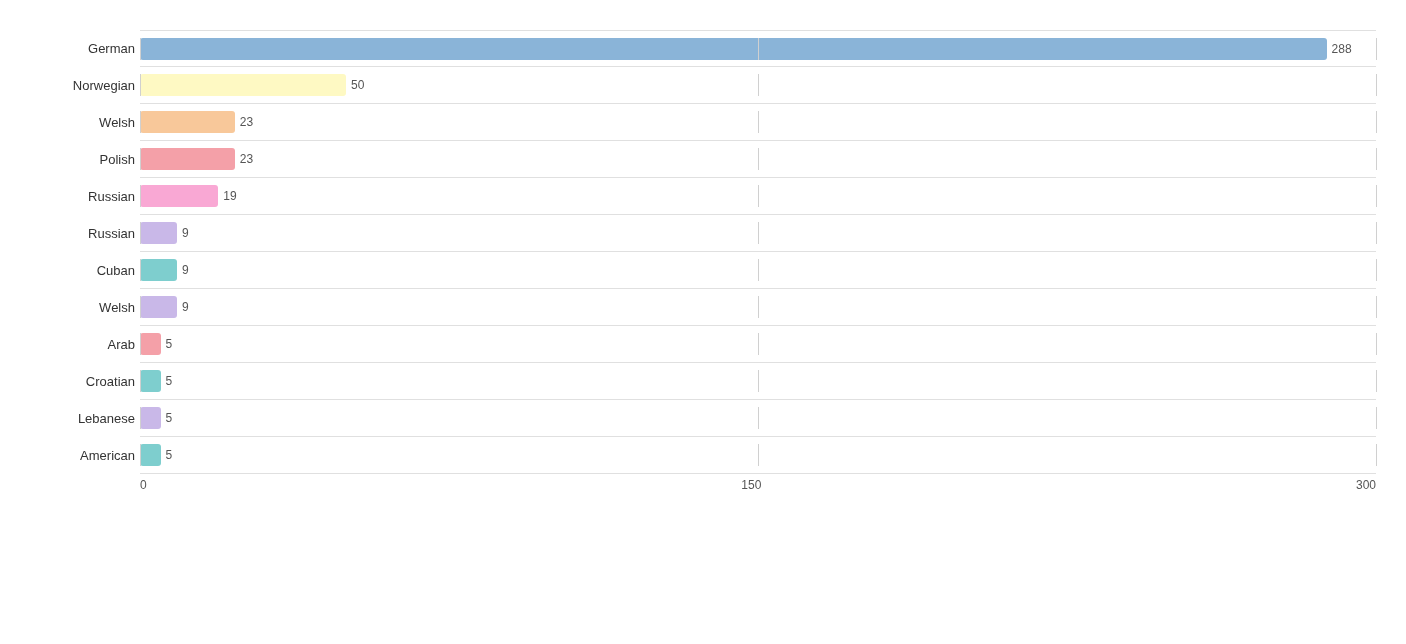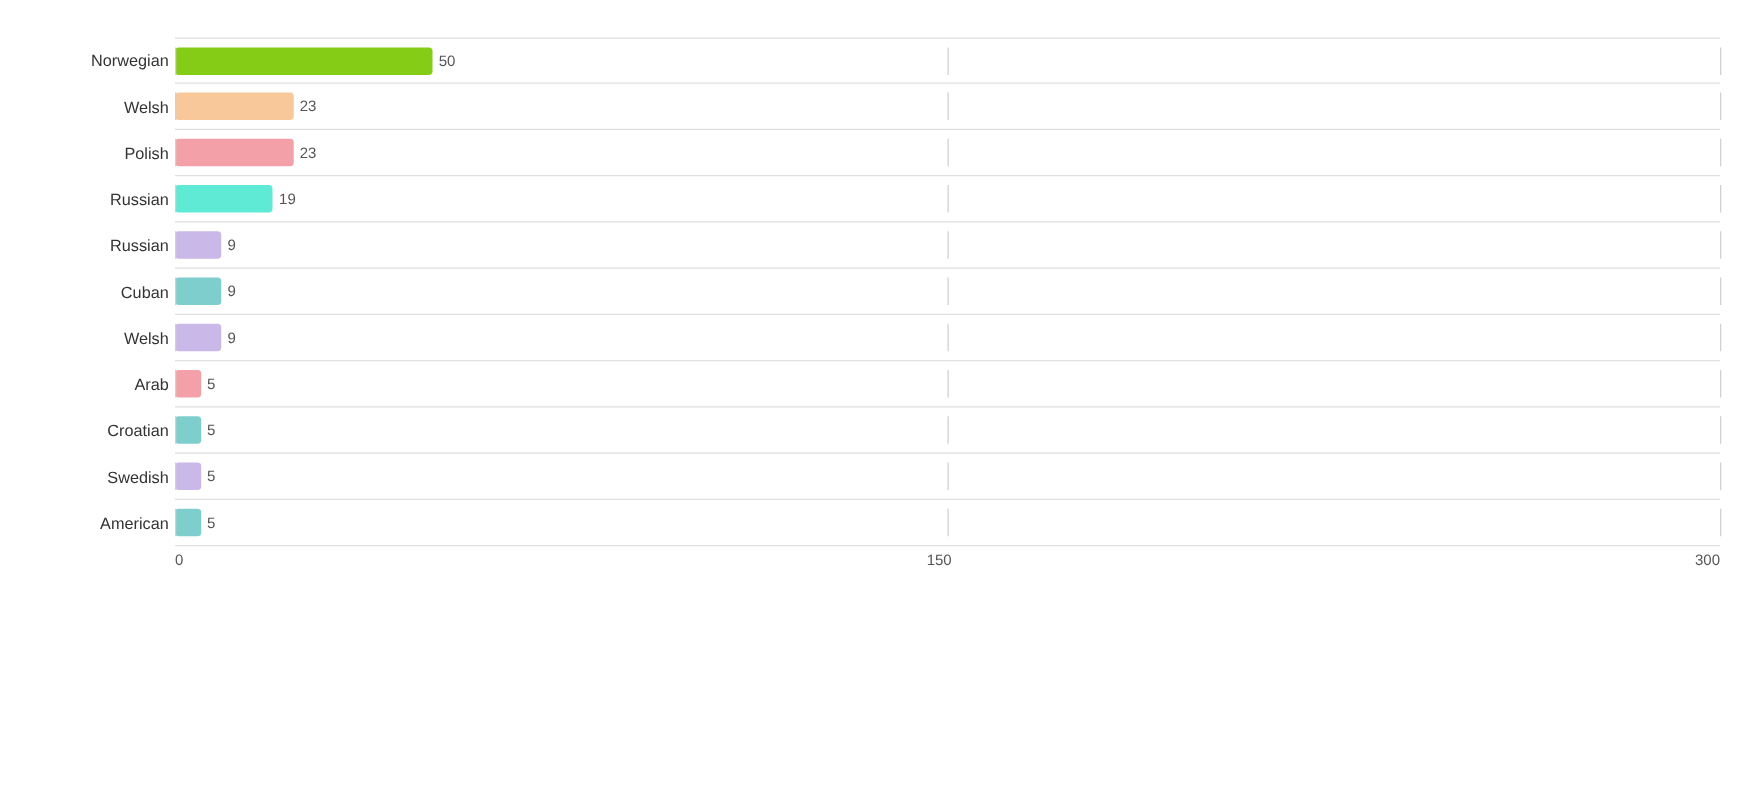--- a/index.html
+++ b/index.html
@@ -102,24 +102,35 @@
   </style>
 </head>
 <body>
 
 <div class="chart-title"></div>
 <div class="source"></div>
 
 <div class="chart-area">
   <div class="bars-container" id="bars-container">
 
+  <div class="row">
+        <span class="label">German</span>
+        <div class="bar-wrapper">
+          <div class="bar" style="width: 96%; background-color: rgb(138, 180, 216);">
+            <span class="bar-value">288</span>
+          </div>
+          <div style="position: absolute; top: 0px; bottom: 0px; left: 0%; width: 1px; background: rgb(208, 208, 208); pointer-events: none;"></div>
+          <div style="position: absolute; top: 0px; bottom: 0px; left: 50%; width: 1px; background: rgb(208, 208, 208); pointer-events: none;"></div>
+          <div style="position: absolute; top: 0px; bottom: 0px; left: 100%; width: 1px; background: rgb(208, 208, 208); pointer-events: none;"></div>
+        </div>
+      </div>
       <div class="row">
         <span class="label">Norwegian</span>
         <div class="bar-wrapper">
-          <div class="bar" style="width: 16.6667%; background-color: #84cc16;">
+          <div class="bar" style="width: 16.6667%; background-color: #fef9c3;">
             <span class="bar-value">50</span>
           </div>
           <div style="position: absolute; top: 0px; bottom: 0px; left: 0%; width: 1px; background: rgb(208, 208, 208); pointer-events: none;"></div>
           <div style="position: absolute; top: 0px; bottom: 0px; left: 50%; width: 1px; background: rgb(208, 208, 208); pointer-events: none;"></div>
           <div style="position: absolute; top: 0px; bottom: 0px; left: 100%; width: 1px; background: rgb(208, 208, 208); pointer-events: none;"></div>
         </div>
       </div>
       <div class="row">
         <span class="label">Welsh</span>
         <div class="bar-wrapper">
@@ -138,21 +149,21 @@
             <span class="bar-value">23</span>
           </div>
           <div style="position: absolute; top: 0px; bottom: 0px; left: 0%; width: 1px; background: rgb(208, 208, 208); pointer-events: none;"></div>
           <div style="position: absolute; top: 0px; bottom: 0px; left: 50%; width: 1px; background: rgb(208, 208, 208); pointer-events: none;"></div>
           <div style="position: absolute; top: 0px; bottom: 0px; left: 100%; width: 1px; background: rgb(208, 208, 208); pointer-events: none;"></div>
         </div>
       </div>
       <div class="row">
         <span class="label">Russian</span>
         <div class="bar-wrapper">
-          <div class="bar" style="width: 6.33333%; background-color: #5eead4;">
+          <div class="bar" style="width: 6.33333%; background-color: #f9a8d4;">
             <span class="bar-value">19</span>
           </div>
           <div style="position: absolute; top: 0px; bottom: 0px; left: 0%; width: 1px; background: rgb(208, 208, 208); pointer-events: none;"></div>
           <div style="position: absolute; top: 0px; bottom: 0px; left: 50%; width: 1px; background: rgb(208, 208, 208); pointer-events: none;"></div>
           <div style="position: absolute; top: 0px; bottom: 0px; left: 100%; width: 1px; background: rgb(208, 208, 208); pointer-events: none;"></div>
         </div>
       </div>
       <div class="row">
         <span class="label">Russian</span>
         <div class="bar-wrapper">
@@ -202,21 +213,21 @@
         <div class="bar-wrapper">
           <div class="bar" style="width: 1.66667%; background-color: rgb(126, 206, 206);">
             <span class="bar-value">5</span>
           </div>
           <div style="position: absolute; top: 0px; bottom: 0px; left: 0%; width: 1px; background: rgb(208, 208, 208); pointer-events: none;"></div>
           <div style="position: absolute; top: 0px; bottom: 0px; left: 50%; width: 1px; background: rgb(208, 208, 208); pointer-events: none;"></div>
           <div style="position: absolute; top: 0px; bottom: 0px; left: 100%; width: 1px; background: rgb(208, 208, 208); pointer-events: none;"></div>
         </div>
       </div>
       <div class="row">
-        <span class="label">Swedish</span>
+        <span class="label">Lebanese</span>
         <div class="bar-wrapper">
           <div class="bar" style="width: 1.66667%; background-color: rgb(201, 184, 232);">
             <span class="bar-value">5</span>
           </div>
           <div style="position: absolute; top: 0px; bottom: 0px; left: 0%; width: 1px; background: rgb(208, 208, 208); pointer-events: none;"></div>
           <div style="position: absolute; top: 0px; bottom: 0px; left: 50%; width: 1px; background: rgb(208, 208, 208); pointer-events: none;"></div>
           <div style="position: absolute; top: 0px; bottom: 0px; left: 100%; width: 1px; background: rgb(208, 208, 208); pointer-events: none;"></div>
         </div>
       </div>
       <div class="row">

